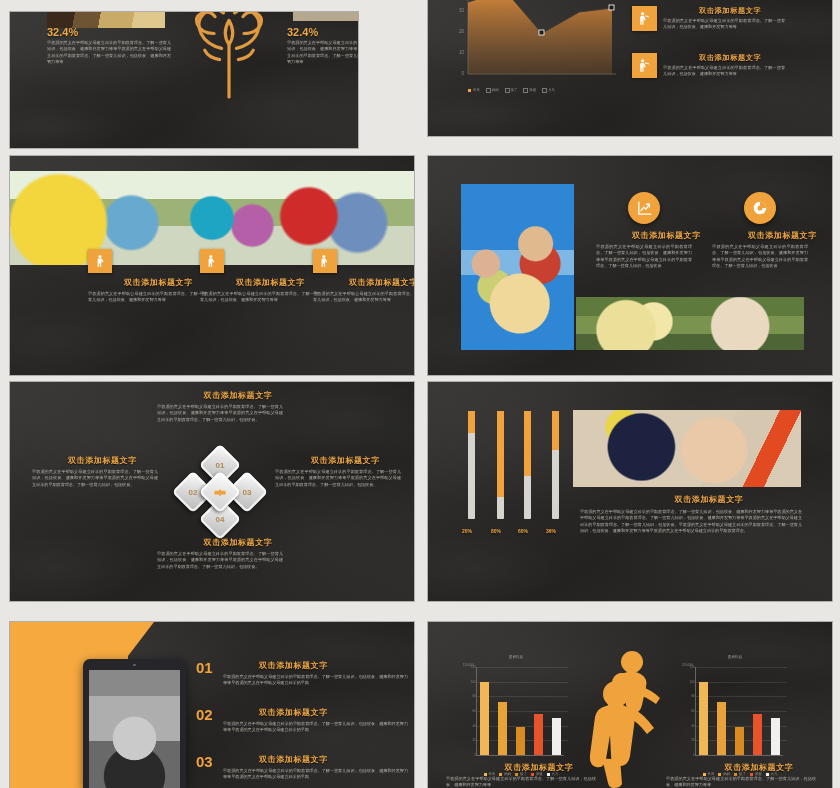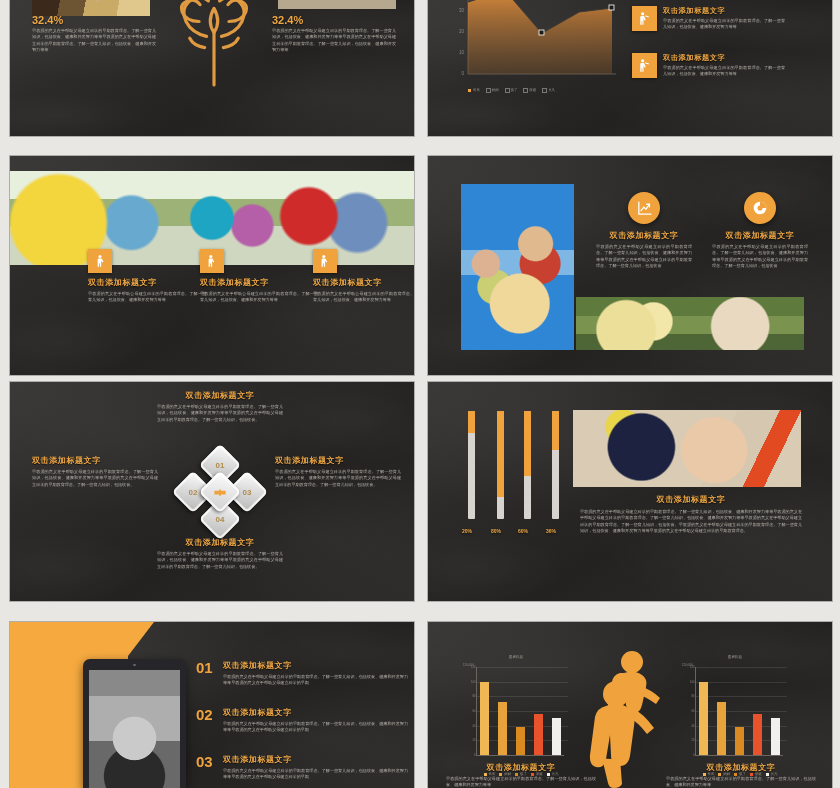--- a/index.html
+++ b/index.html
@@ -32,37 +32,38 @@
     background:
       linear-gradient(115deg, rgba(255,255,255,.05) 0 1px, rgba(255,255,255,0) 1px 38%),
       linear-gradient(62deg, rgba(255,255,255,.035) 0 1px, rgba(255,255,255,0) 1px 55%),
       radial-gradient(ellipse 40% 30% at 85% 18%, rgba(255,255,255,.05), rgba(255,255,255,0) 70%),
       radial-gradient(ellipse 35% 25% at 12% 85%, rgba(255,255,255,.04), rgba(255,255,255,0) 70%);
     opacity:.85;
   }
   .lyr { position: relative; z-index: 2; width:100%; height:100%; }
 
   
-  #s1 { left: 10px;  top: 0px;   width: 404px; height: 136px; }
+  #s1 { left: 10px;  top: 12px;   width: 348px; height: 136px; padding-left: 15px; }
   #s2 { left: 428px; top: 0px;   width: 404px; height: 136px; }
   #s3 { left: 10px;  top: 156px; width: 404px; height: 219px; }
   #s4 { left: 428px; top: 156px; width: 404px; height: 219px; }
   #s5 { left: 10px;  top: 382px; width: 404px; height: 219px; }
   #s6 { left: 428px; top: 382px; width: 404px; height: 219px; }
   #s7 { left: 10px;  top: 622px; width: 404px; height: 166px; }
   #s8 { left: 428px; top: 622px; width: 404px; height: 166px; }
 
   
   .cn-title {
     color: #f0a845;
     font-family: "DejaVu Serif", "Liberation Serif", serif;
     font-weight: 700;
     letter-spacing: .6px;
     text-shadow: 0 1px 1px rgba(0,0,0,.7);
     white-space: nowrap;
+    margin-left: 36px;
   }
   .cn-body {
     color: #b9b4ad;
     line-height: 1.55;
     font-size: 4.1px;
     text-align: justify;
   }
   .pct {
     color: #f0a845;
     font-weight: 700;

